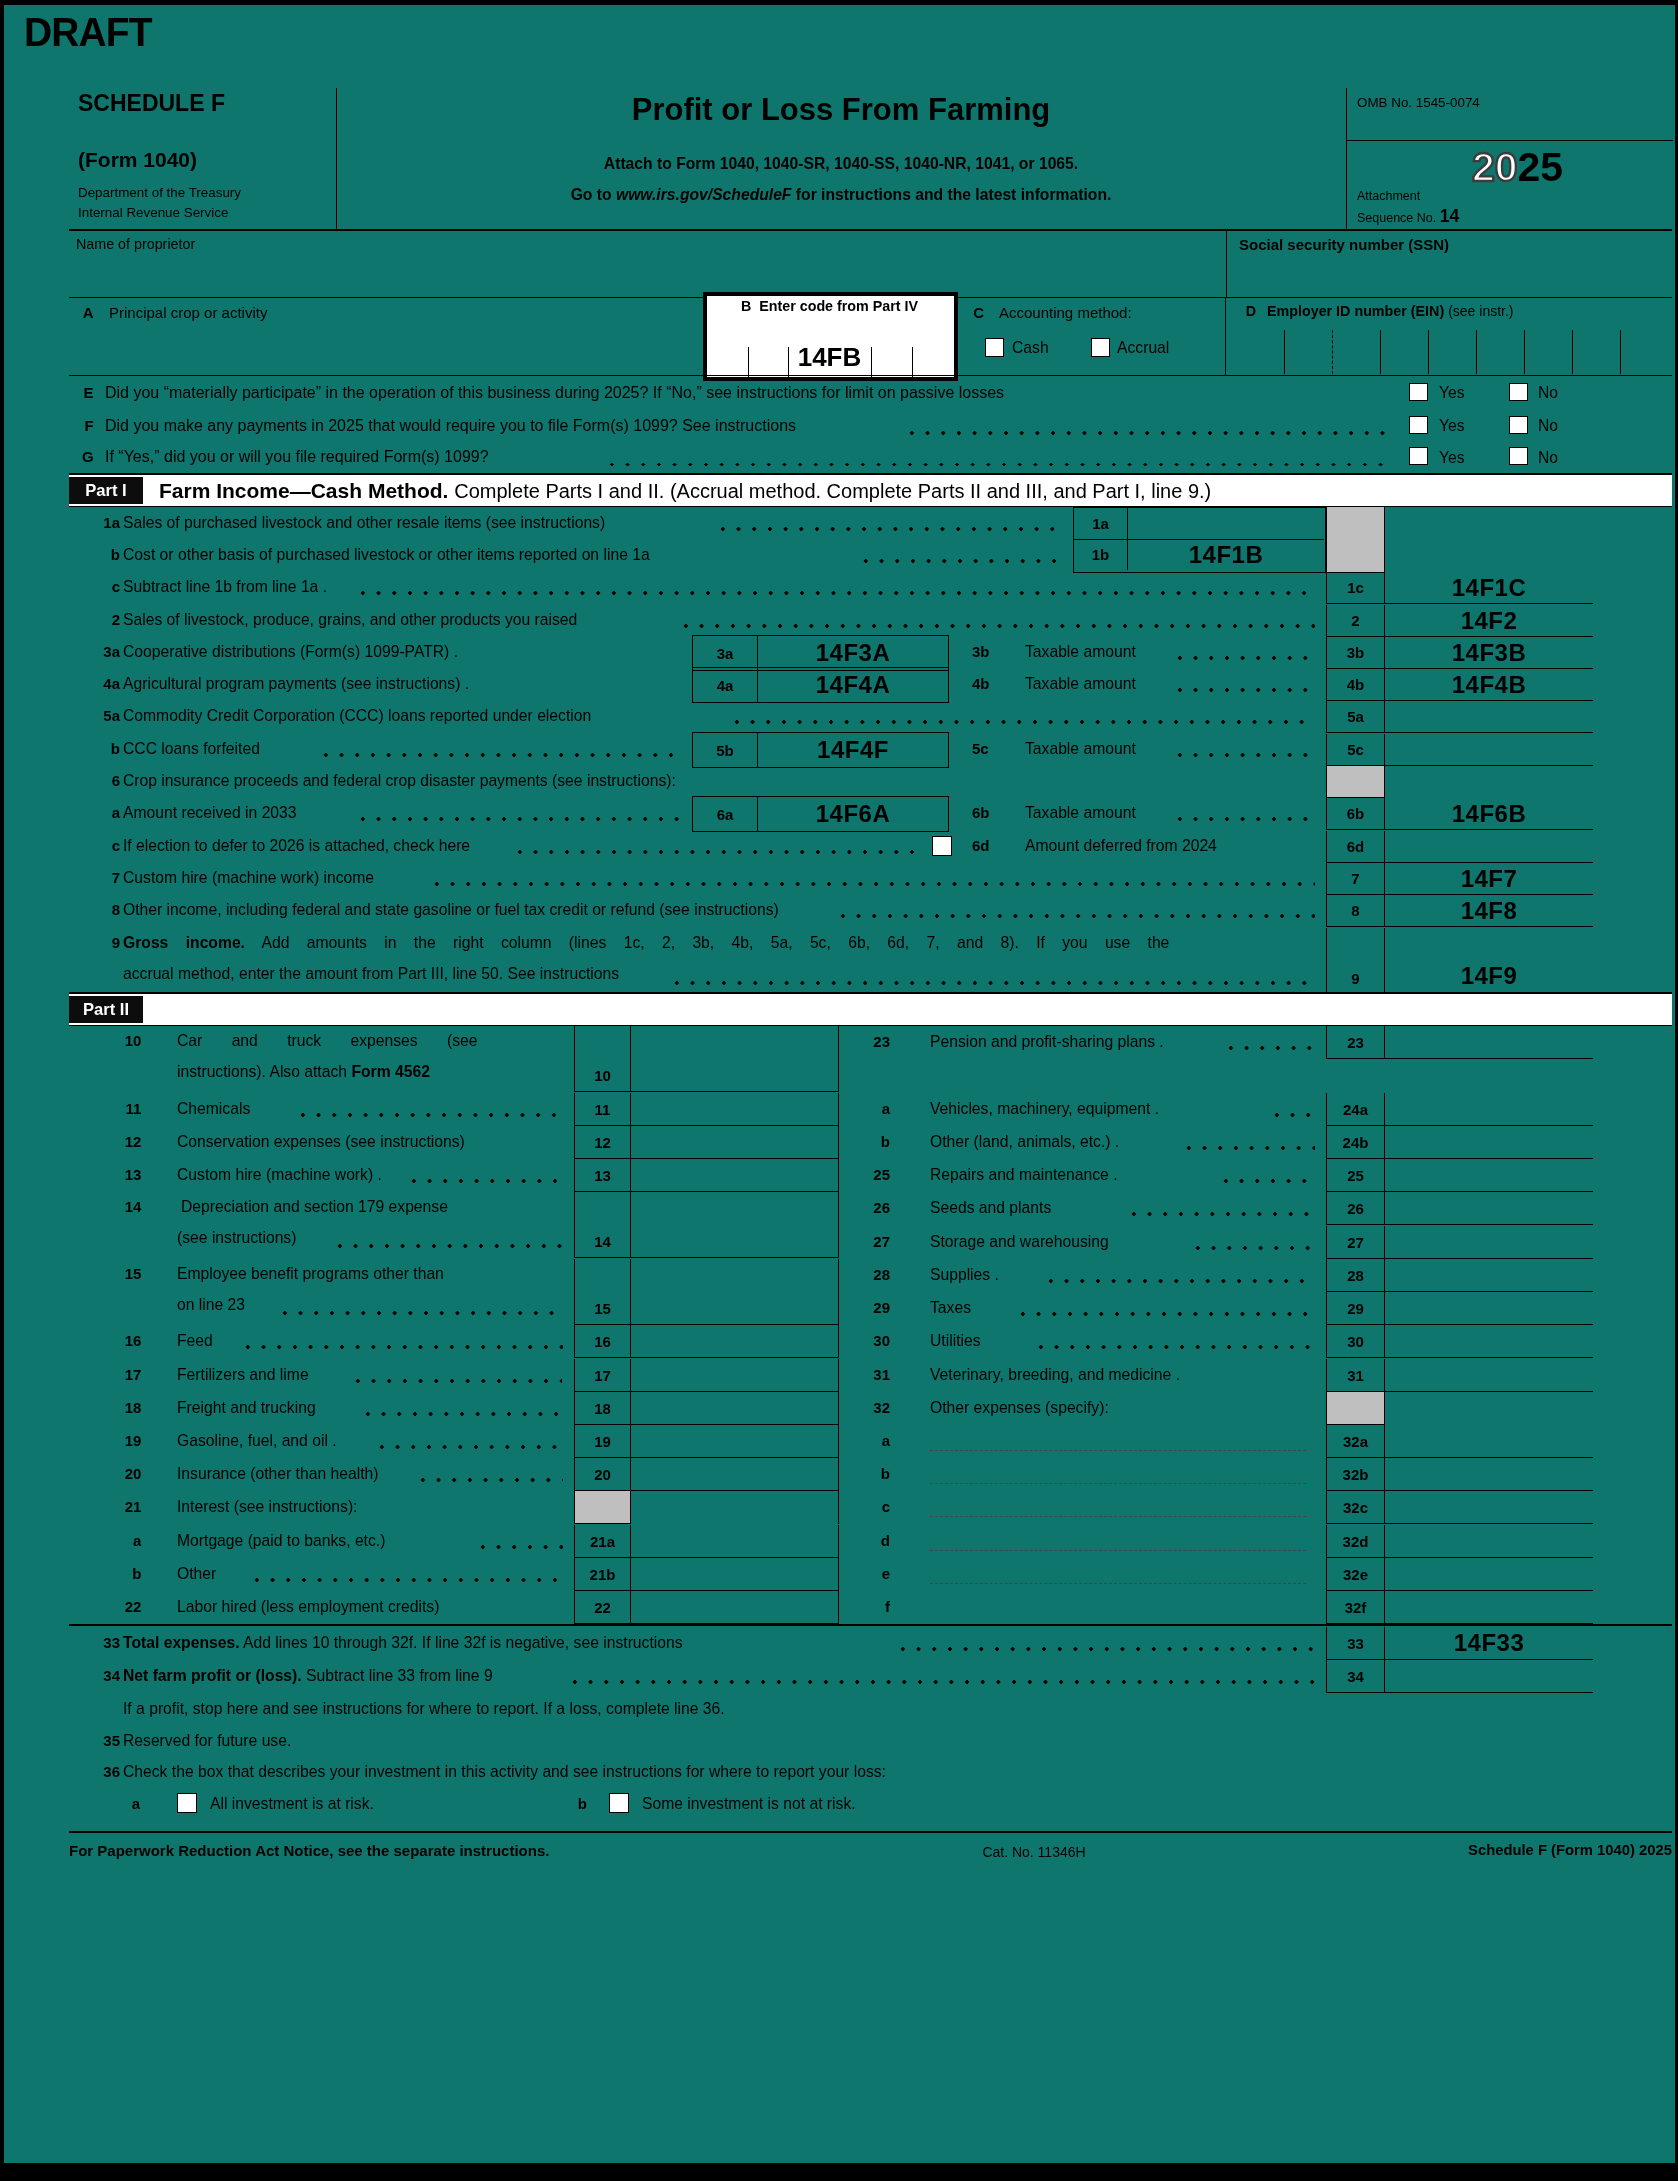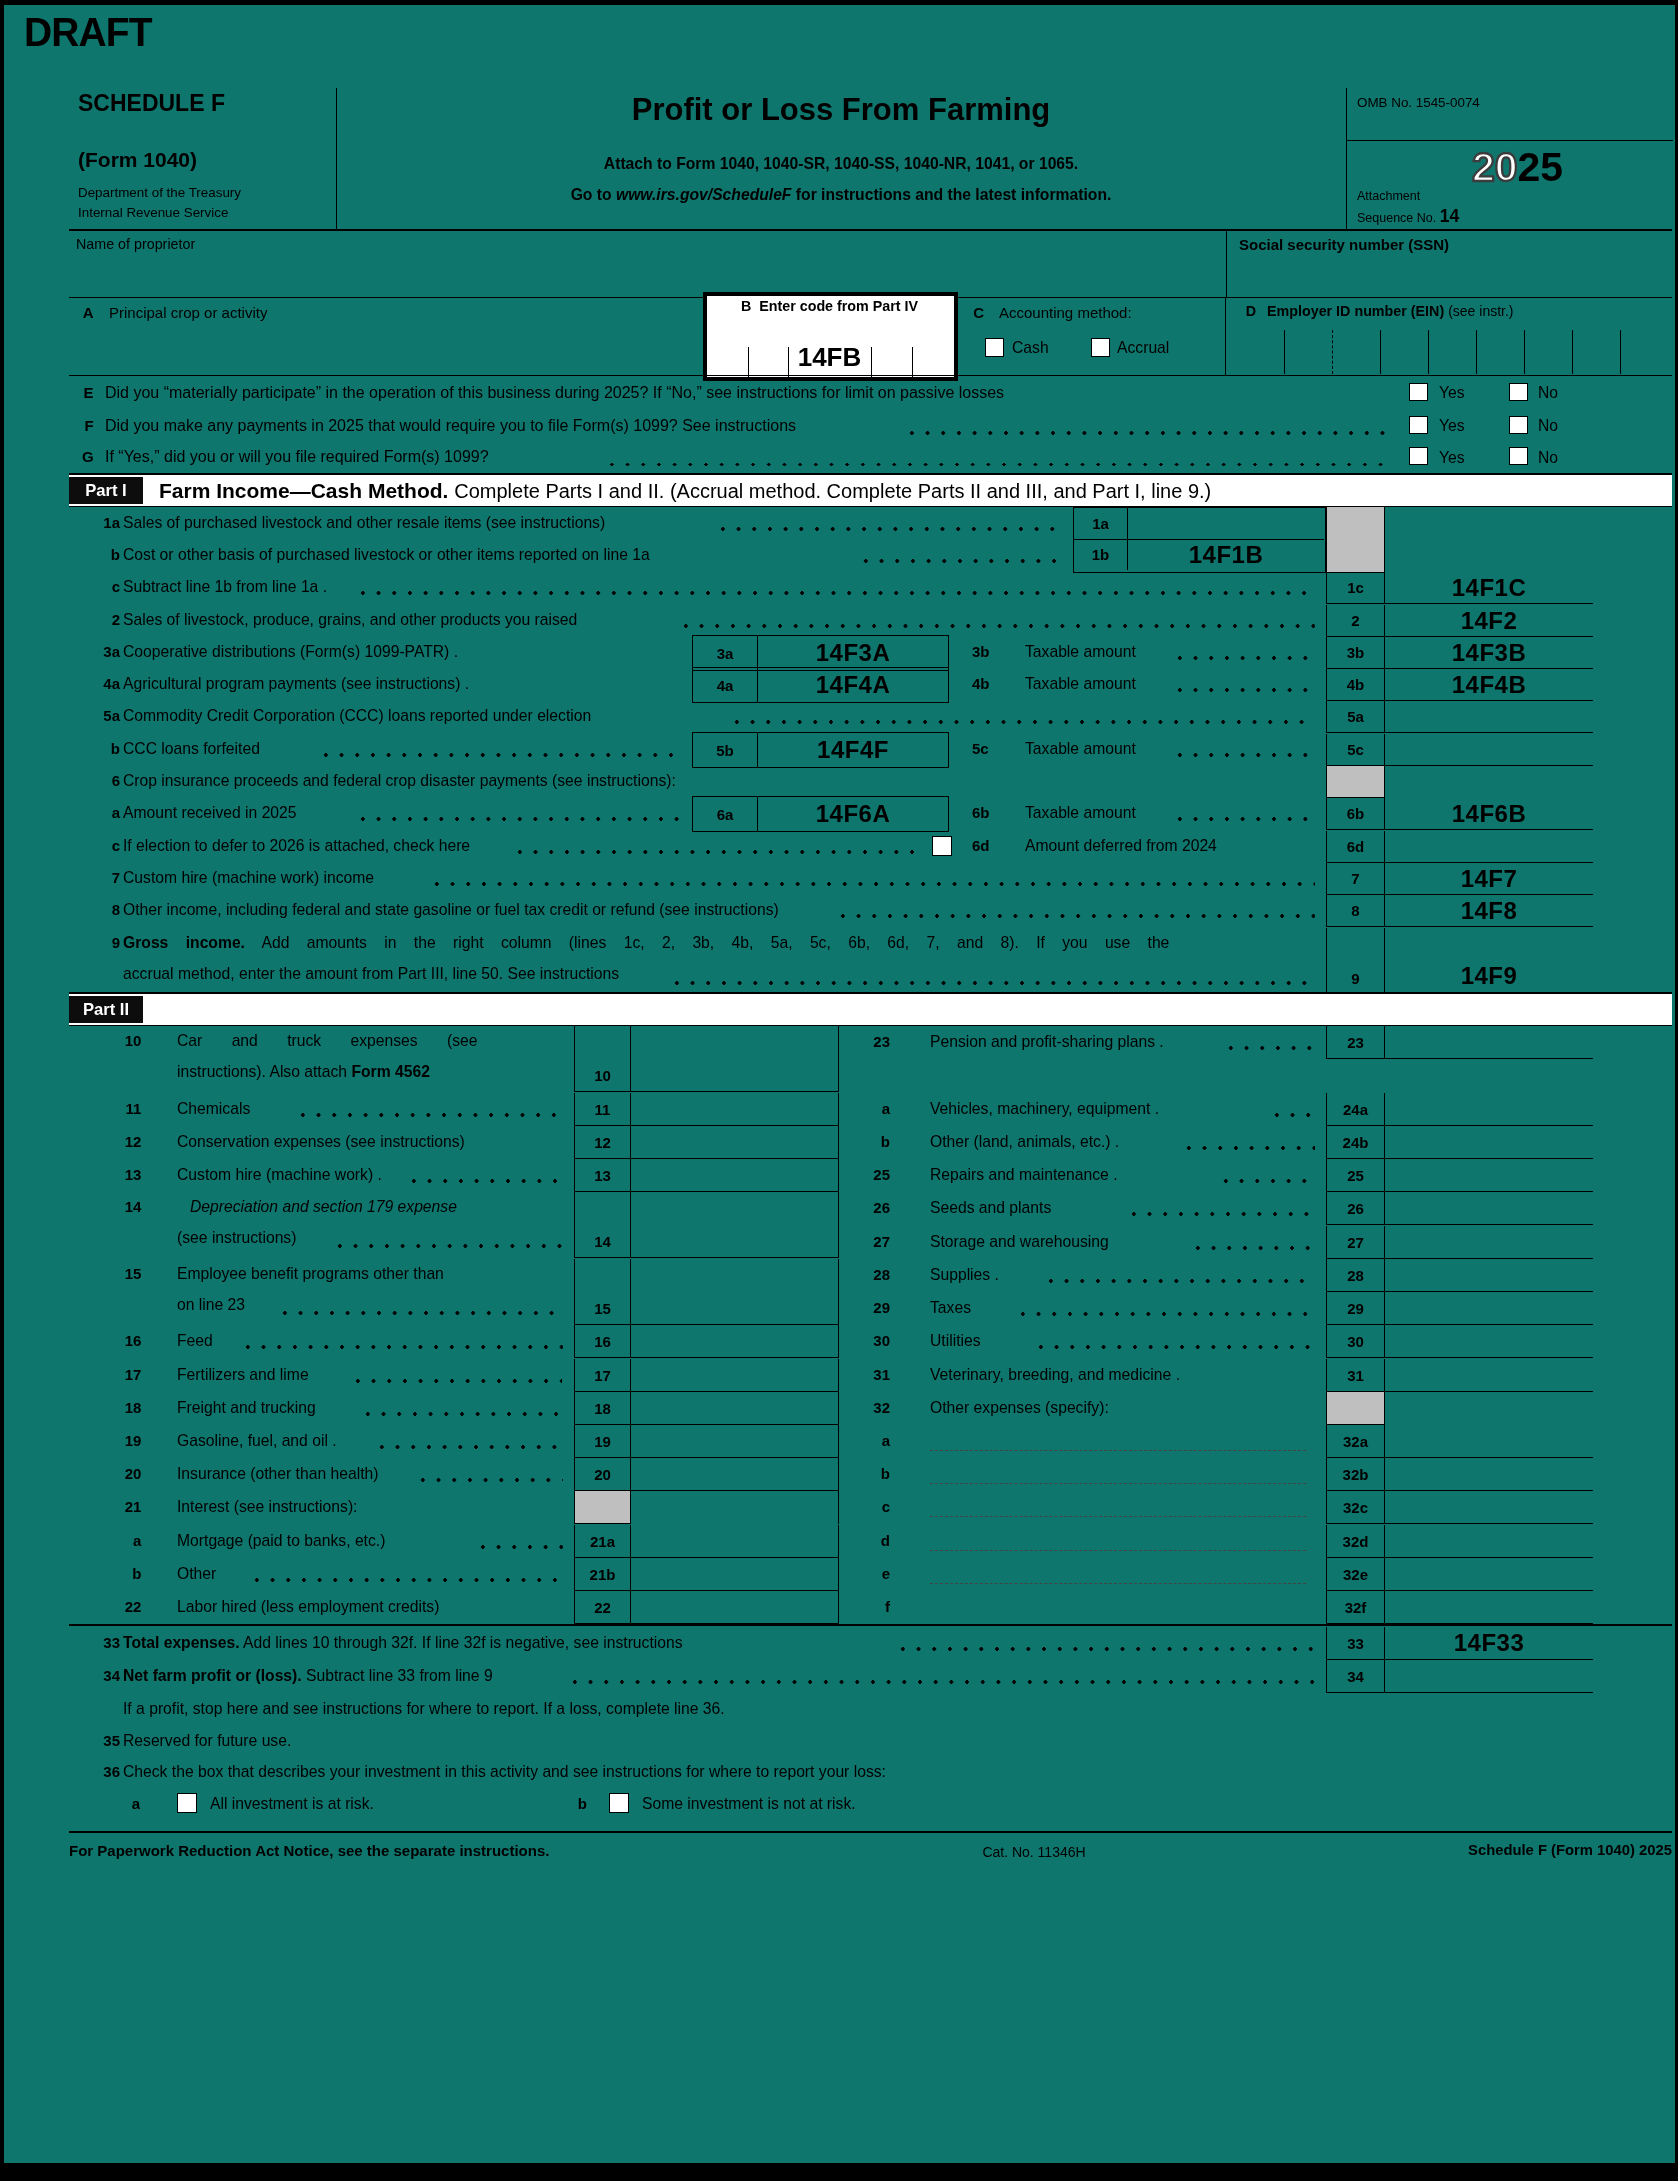--- a/index.html
+++ b/index.html
@@ -256,21 +256,21 @@
     <span class="vcell"></span>
   </div>
   <div class="row" style="top:766px;height:32px;">
     <span class="ln" style="left:12px;width:39px;top:5.5px;">6</span>
     <span class="lb" style="left:54px;top:5.5px;">Crop insurance proceeds and federal crop disaster payments (see instructions):</span>
     <span class="ncell gray"></span>
     <span class="vcell nb"></span>
   </div>
   <div class="row" style="top:798px;height:32px;">
     <span class="ln" style="left:12px;width:39px;top:5.5px;">a</span>
-    <span class="lb" style="left:54px;top:5.5px;">Amount received in 2025</span>
+    <span class="lb" style="left:54px;top:5.5px;">Amount received in 2033</span>
     <span class="dots" style="left:286px;width:328px;"></span>
     <div class="sbox">
       <span class="sl">6a</span>
       <span class="sv">14F6A</span>
     </div>
     <span class="ln" style="left:903px;width:37px;top:5.5px;text-align:left;">6b</span>
     <span class="lb" style="left:956px;top:5.5px;">Taxable amount</span>
     <span class="dots" style="left:1103px;width:143px;"></span>
     <span class="ncell">6b</span>
     <span class="vcell">14F6B</span>
@@ -334,21 +334,21 @@
   </div>
   <div class="row" style="top:1159px;height:33px;">
     <span class="ln" style="left:7.4px;width:65px;top:6.5px;">13</span>
     <span class="lb" style="left:108px;top:6.5px;">Custom hire (machine work) .</span>
     <span class="dots" style="left:337px;width:157px;"></span>
     <span class="ncellL">13</span>
     <span class="vcellL"></span>
   </div>
   <div class="row" style="top:1192px;height:66px;">
     <span class="ln" style="left:7.4px;width:65px;top:5.5px;">14</span>
-    <span class="lb" style="left:121px;top:5.5px;font-style:italic;">Depreciation and section 179 expense</span>
+    <span class="lb" style="left:112px;top:5.5px;">Depreciation and section 179 expense</span>
     <span class="lb" style="left:108px;top:37px;">(see instructions)</span>
     <span class="dots" style="left:263px;width:231px;bottom:9.2px;"></span>
     <span class="ncellL" style="align-items:flex-end;padding-bottom:7.4px;">14</span>
     <span class="vcellL"></span>
   </div>
   <div class="row" style="top:1259px;height:66px;">
     <span class="ln" style="left:7.4px;width:65px;top:5.5px;">15</span>
     <span class="lb" style="left:108px;top:5.5px;">Employee benefit programs other than</span>
     <span class="lb" style="left:108px;top:37px;">on line 23</span>
     <span class="dots" style="left:208px;width:286px;bottom:9.2px;"></span>

